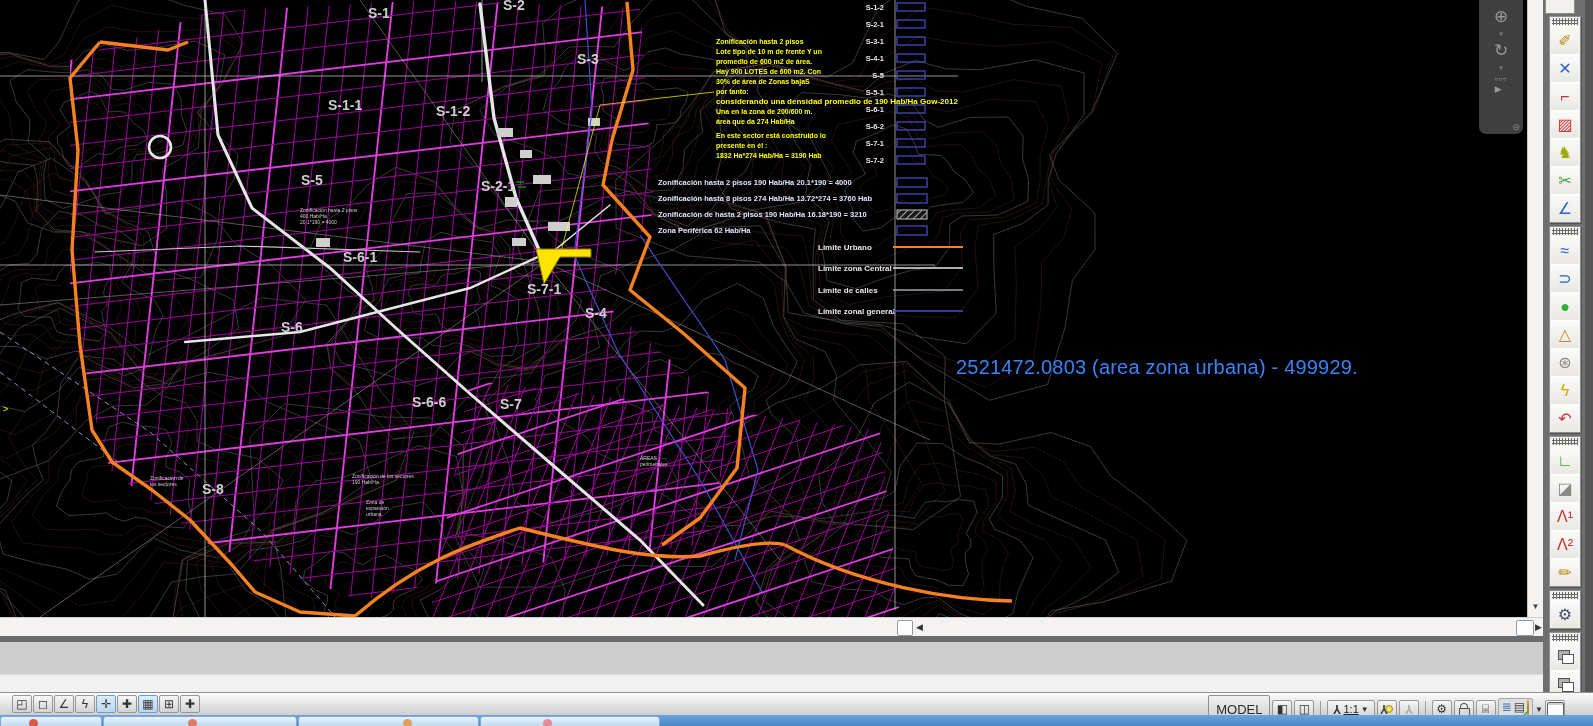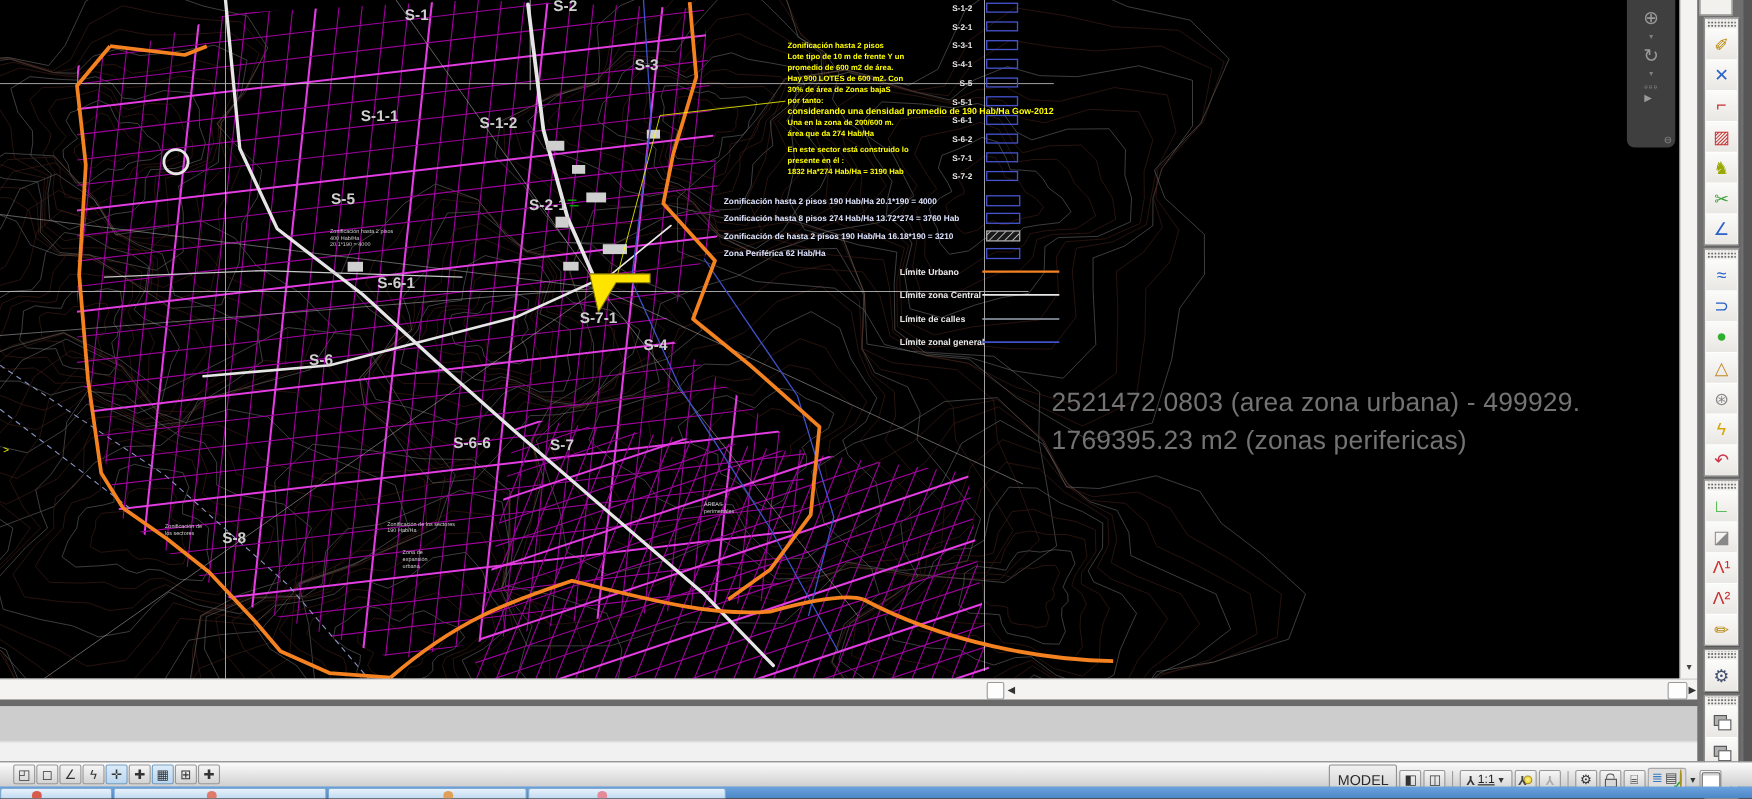--- a/index.html
+++ b/index.html
@@ -2,21 +2,21 @@
 <html><head>
 <meta charset="utf-8">
 <style>
   html,body{margin:0;padding:0;background:#222;}
   .app{position:relative;width:1593px;height:726px;overflow:hidden;background:#b8b8b8;
        font-family:"Liberation Sans",sans-serif;}
 
   
   .canvas{position:absolute;left:0;top:0;width:1527px;height:617px;background:#000;overflow:hidden;}
   svg.map{position:absolute;left:0;top:0;}
-  .area-summary{position:absolute;left:956px;top:350px;color:#737373;font-size:24px;line-height:34px;
+  .area-summary{position:absolute;left:956px;top:350px;color:#3b82f6;font-size:20px;line-height:34px;
                 letter-spacing:.2px;white-space:nowrap;}
 
   
   .navbar{position:absolute;left:1479px;top:0;width:44px;height:134px;background:rgba(72,72,72,.88);
           border-radius:0 0 7px 7px;display:flex;flex-direction:column;align-items:center;padding-top:4px;box-sizing:border-box;}
   .navbar .nbi{color:#9a9a9a;font-size:17px;line-height:22px;height:26px;display:flex;align-items:center;justify-content:center;width:100%;}
   .navbar .nbsep{color:#808080;font-size:7px;line-height:8px;}
   .navbar .nbfoot{margin-top:2px;color:#9a9a9a;font-size:9px;letter-spacing:1px;}
   .navbar .nbmin{position:absolute;right:3px;bottom:2px;color:#888;font-size:9px;}
 
@@ -502,21 +502,20 @@
           <line x1="893" y1="268" x2="963" y2="268" stroke="#e8e8e8" stroke-width="1.5"></line>
           <text x="818" y="293" fill="#e8e8e8" font-size="8" font-weight="bold">Límite de calles</text>
           <line x1="893" y1="290" x2="963" y2="290" stroke="#9aa4b4" stroke-width="1.5"></line>
           <text x="818" y="314" fill="#e8e8e8" font-size="8" font-weight="bold">Límite zonal general</text>
           <line x1="893" y1="311" x2="963" y2="311" stroke="#4050c8" stroke-width="1.5"></line>
         </g>
     </svg>
 
     <div class="area-summary">
       <div>2521472.0803 (area zona urbana) - 499929.</div>
-      <div>1769395.23 m2 (zonas perifericas)</div>
     </div>
 
     <div class="navbar">
       <div class="nbi">⊕</div>
       <div class="nbsep">▾</div>
       <div class="nbi">↻</div>
       <div class="nbsep">▾</div>
       <div class="nbfoot">▫▫▫<br>▶</div>
       <div class="nbmin">⊖</div>
     </div>

